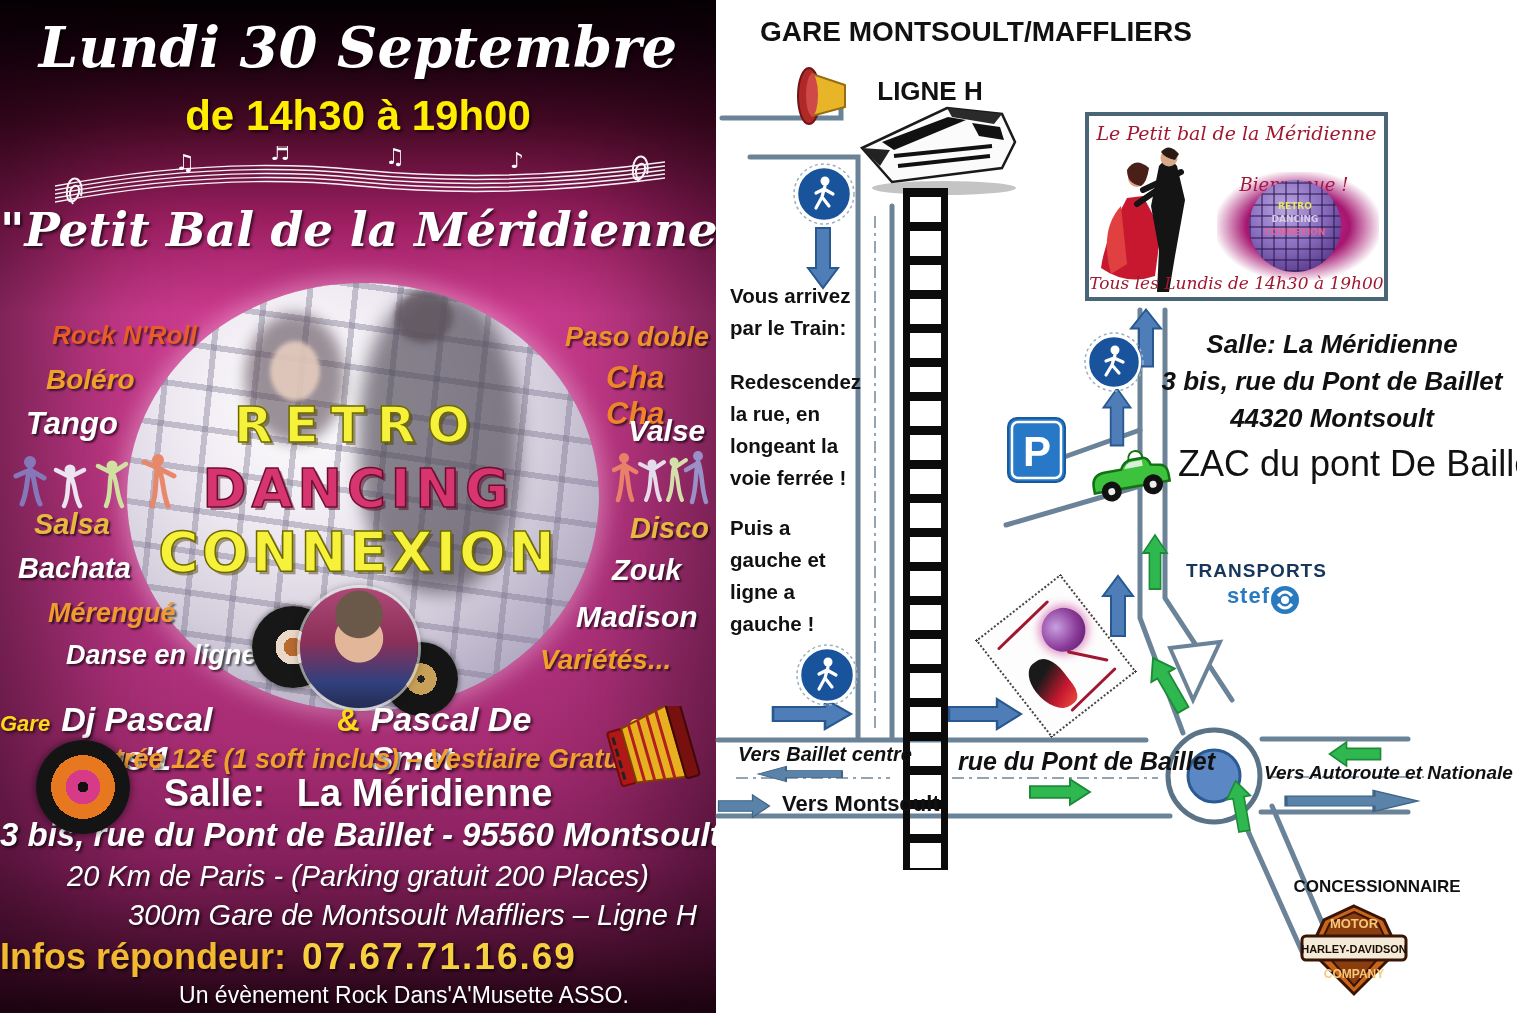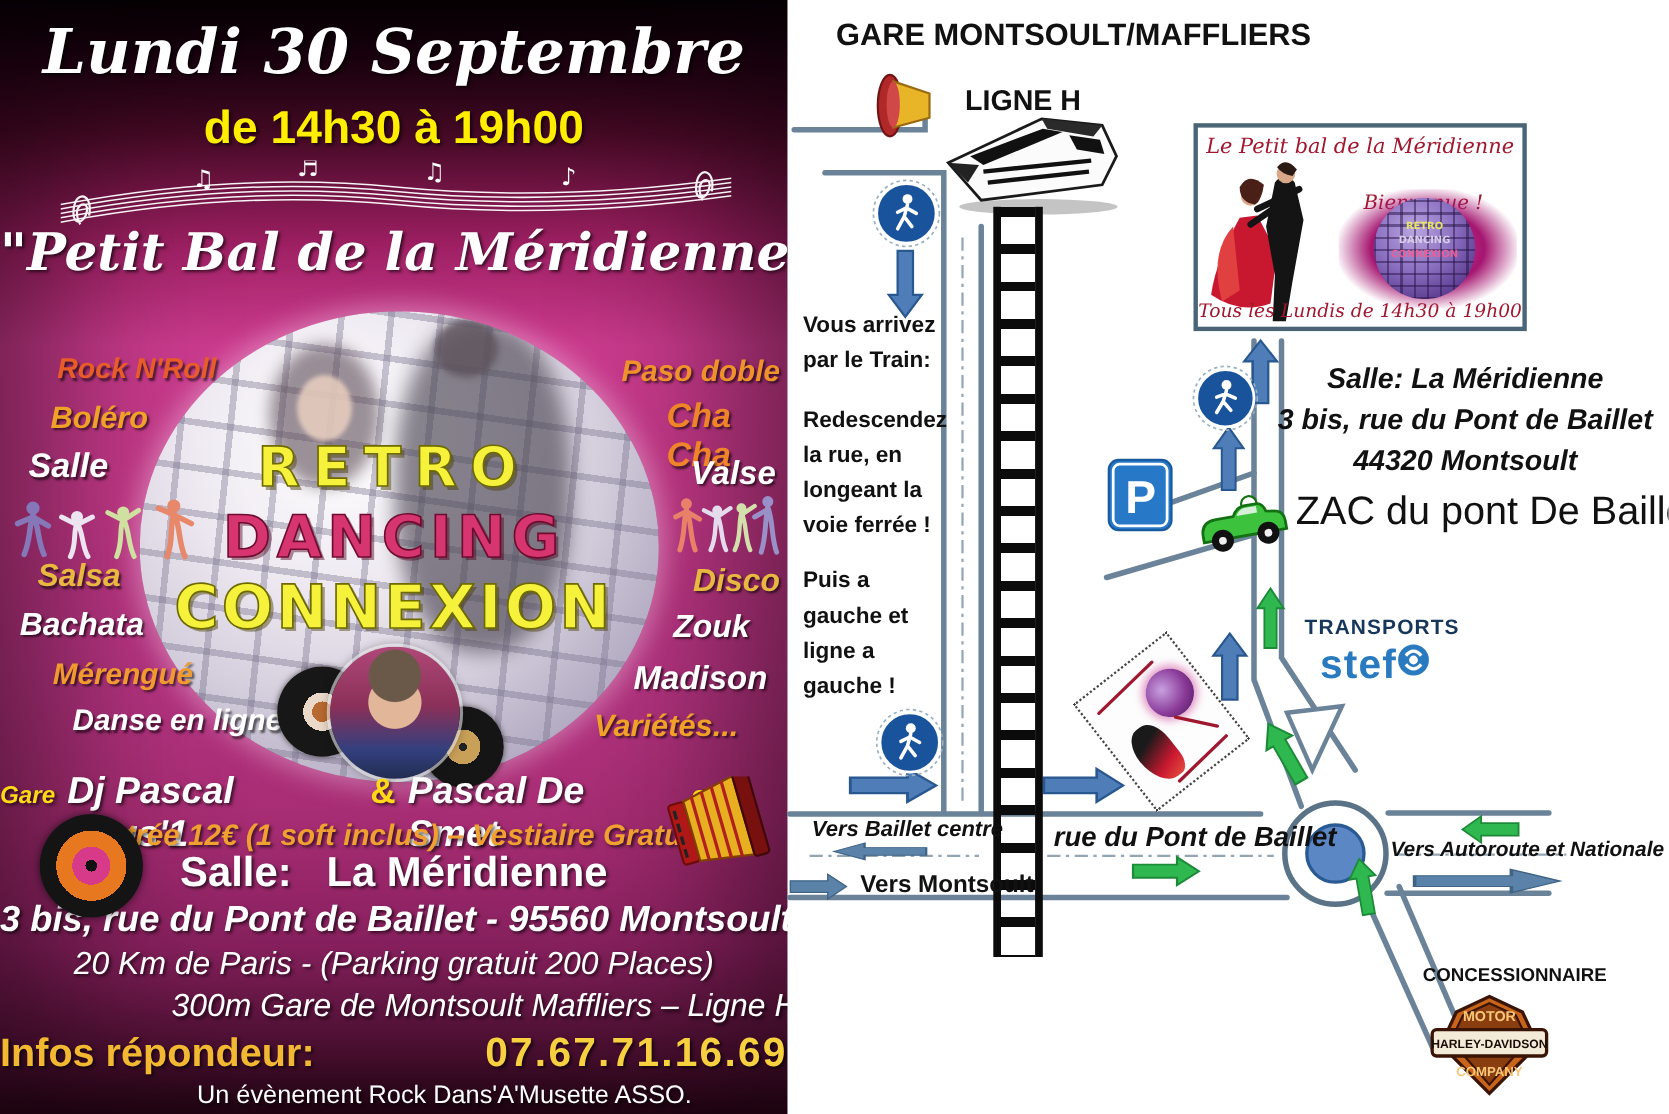--- a/index.html
+++ b/index.html
@@ -89,21 +89,21 @@
       <div class="abs" style="left:232px;top:10px;width:160px;height:300px;border-radius:45%;background:#4b4552;filter:blur(9px);opacity:.65;"></div>
       <div class="abs" style="left:268px;top:8px;width:58px;height:52px;border-radius:50%;background:#5d535c;filter:blur(3px);opacity:.8;"></div>
     </div>
 
     <div class="ballword wordY" style="top:396px;font-size:50px;letter-spacing:12px;">RETRO</div>
     <div class="ballword wordP" style="top:458px;font-size:53px;letter-spacing:5px;">DANCING</div>
     <div class="ballword wordY" style="top:520px;font-size:55px;letter-spacing:3px;">CONNEXION</div>
 
     <div class="dance" style="left:52px;top:320px;font-size:26px;color:#e85c28;">Rock N'Roll</div>
     <div class="dance" style="left:46px;top:364px;font-size:28px;color:#f0a228;">Boléro</div>
-    <div class="dance" style="left:26px;top:406px;font-size:31px;color:#ffffff;">Salle</div>
+    <div class="dance" style="left:26px;top:406px;font-size:31px;color:#ffffff;">Tango</div>
     <div class="dance" style="left:34px;top:508px;font-size:29px;color:#e8b840;">Salsa</div>
     <div class="dance" style="left:18px;top:552px;font-size:29px;color:#ffffff;">Bachata</div>
     <div class="dance" style="left:48px;top:598px;font-size:27px;color:#f09a30;">Mérengué</div>
     <div class="dance" style="left:22px;top:640px;font-size:27px;color:#ffffff;margin-left:44px;">Danse en ligne</div>
 
     <div class="dance" style="left:565px;top:322px;font-size:27px;color:#f0922c;">Paso doble</div>
     <div class="dance" style="left:606px;top:360px;font-size:31px;color:#f08428;">Cha Cha</div>
     <div class="dance" style="left:628px;top:414px;font-size:30px;color:#ffffff;">Valse</div>
     <div class="dance" style="left:630px;top:512px;font-size:29px;color:#e8b840;">Disco</div>
     <div class="dance" style="left:612px;top:554px;font-size:29px;color:#ffffff;">Zouk</div>
@@ -169,23 +169,23 @@
     </div>
 
     <div class="t fshadow" style="left:0;top:744px;width:716px;text-align:center;font-size:27px;font-style:italic;font-weight:bold;color:#f0a030;">Entrée 12€ (1 soft inclus) – Vestiaire Gratuit</div>
 
     <div class="t fshadow" style="left:0;top:772px;width:716px;text-align:center;font-size:38px;font-weight:bold;color:#fff;white-space:pre;">Salle:   La Méridienne</div>
 
     <div class="t fshadow" style="left:0;top:816px;width:716px;text-align:center;font-size:33px;font-style:italic;font-weight:bold;color:#fff;">3 bis, rue du Pont de Baillet - 95560 Montsoult</div>
 
     <div class="t fshadow" style="left:0;top:860px;width:716px;text-align:center;font-size:29px;font-style:italic;color:#fff;">20 Km de Paris - (Parking  gratuit 200 Places)</div>
 
-    <div class="t fshadow" style="left:0;top:899px;width:825px;text-align:center;font-size:29px;font-style:italic;color:#fff;padding-left:28px;">300m  Gare  de Montsoult Maffliers – Ligne H</div>
-
-    <div class="abs" style="left:0;top:936px;width:716px;display:flex;justify-content:space-between;align-items:baseline;gap:16px;">
+    <div class="t fshadow" style="left:0;top:899px;width:825px;text-align:center;font-size:29px;font-style:italic;color:#fff;">300m  Gare  de Montsoult Maffliers – Ligne H</div>
+
+    <div class="abs" style="left:0;top:936px;width:716px;display:flex;justify-content:flex-start;align-items:baseline;gap:16px;">
       <span class="fshadow" style="font-size:36px;font-weight:bold;color:#f2b832;">Infos répondeur:</span>
       <span class="fshadow" style="font-size:37px;font-weight:bold;letter-spacing:2px;color:#f7d040;">07.67.71.16.69</span>
     </div>
 
     <div class="t fshadow" style="left:0;top:982px;width:808px;text-align:center;font-size:23px;color:#fff;">Un évènement  Rock Dans'A'Musette ASSO.</div>
 
     <div class="vinyl" style="left:36px;top:740px;width:94px;height:94px;
          background:radial-gradient(circle,#111 0 8%,#d83a8a 8% 26%,#e87820 26% 48%,#141414 48% 100%);
          box-shadow:0 0 8px rgba(0,0,0,.6);"></div>
 
@@ -367,21 +367,21 @@
 
   <div class="abs" style="left:1150px;top:326px;width:364px;text-align:center;font-size:26px;font-weight:bold;font-style:italic;line-height:37px;color:#111;">
     <div>Salle: La Méridienne</div>
     <div>3 bis, rue du Pont de Baillet</div>
     <div>44320 Montsoult</div>
   </div>
 
   <div class="mtext" style="left:1178px;top:443px;width:330px;text-align:center;font-size:36px;">ZAC du pont De Baillet</div>
 
   <div class="mtext" style="left:1186px;top:560px;width:120px;text-align:center;font-size:19px;font-weight:bold;letter-spacing:1px;color:#16365c;">TRANSPORTS</div>
-  <div class="mtext" style="left:1200px;top:583px;width:70px;text-align:center;font-size:37px;font-weight:bold;letter-spacing:1px;color:#2a7ac0;">stef</div>
+  <div class="mtext" style="left:1200px;top:583px;width:70px;text-align:right;font-size:22px;font-weight:bold;letter-spacing:1px;color:#2a7ac0;">stef</div>
 
   <div class="mtext" style="left:738px;top:743px;font-size:20px;font-style:italic;font-weight:bold;">Vers Baillet centre</div>
   <div class="mtext" style="left:782px;top:791px;font-size:22px;font-weight:bold;">Vers Montsoult</div>
   <div class="mtext" style="left:958px;top:747px;font-size:25px;font-weight:bold;font-style:italic;">rue du Pont de Baillet</div>
   <div class="mtext" style="left:1264px;top:762px;font-size:19px;font-style:italic;font-weight:bold;">Vers Autoroute et Nationale</div>
   <div class="mtext" style="left:1292px;top:877px;width:170px;text-align:center;font-size:17px;font-weight:bold;">CONCESSIONNAIRE</div>
 
   <div id="welcomebox">
     <div class="wb-red" style="left:0;top:6px;width:295px;text-align:center;font-size:19px;">Le Petit bal de la Méridienne</div>
     <svg class="abs" style="left:8px;top:30px;" width="118" height="150" viewBox="0 0 118 150">

